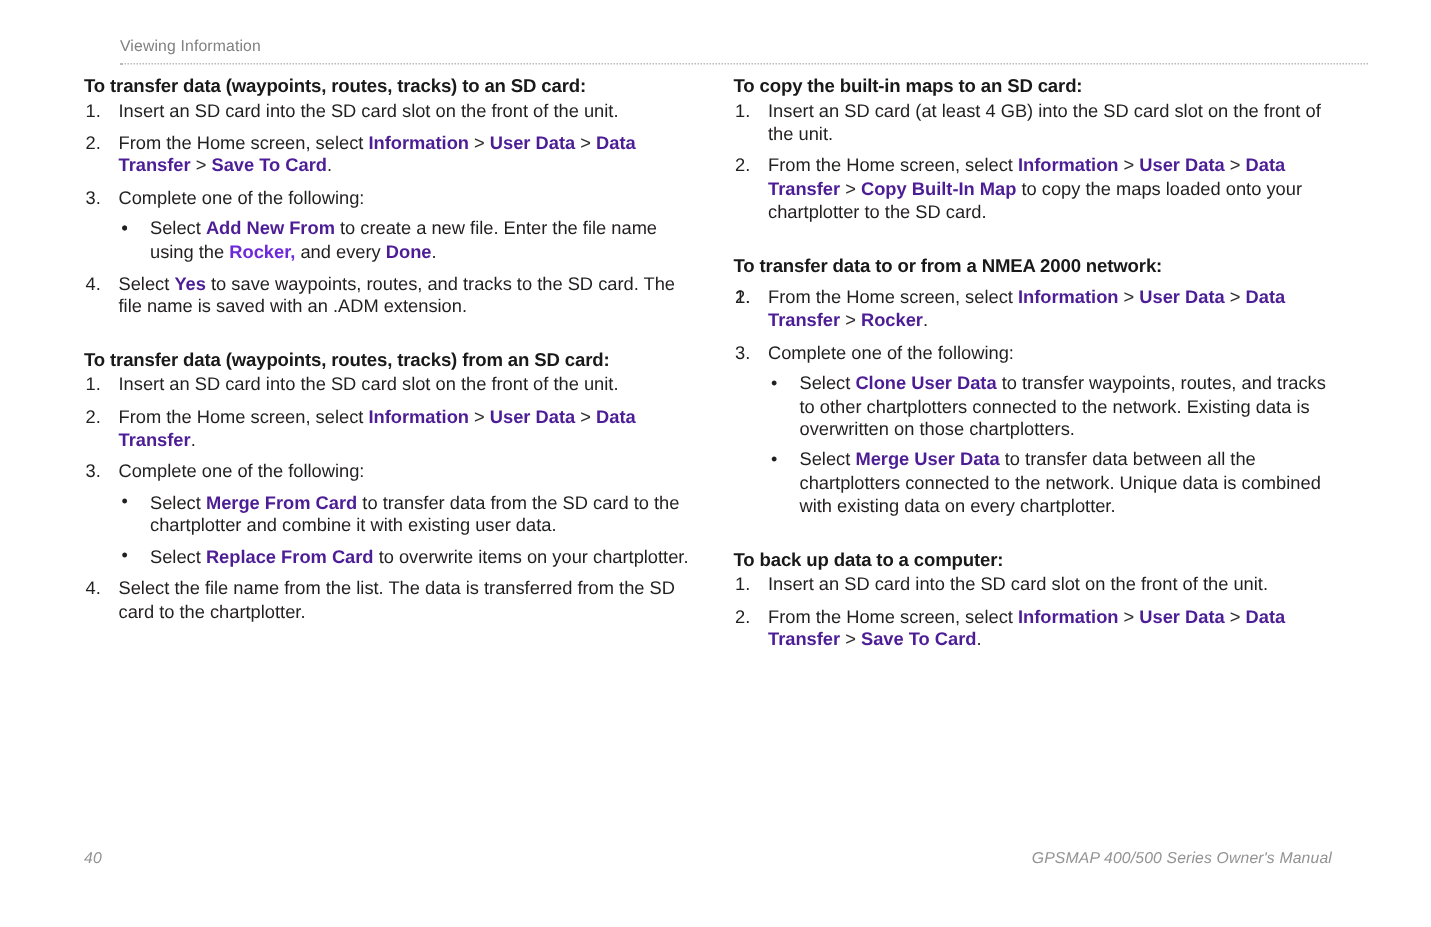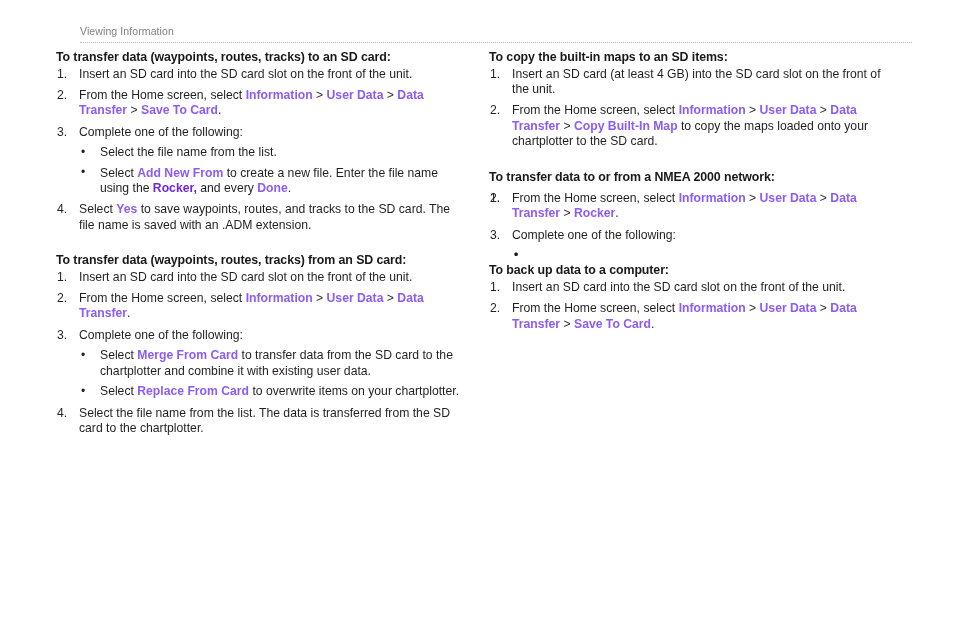--- a/index.html
+++ b/index.html
@@ -116,21 +116,21 @@
     left: 2px;
     top: -0.5px;
     font-size: 12px;
     line-height: 15.4px;
     color: #221f1f;
   }
 
   
   .ui {            
     font-weight: bold;
-    color: #8b5cf6;
+    color: #4c1d95;
   }
   .kb {            
     font-weight: bold;
     color: #6d28d9;
   }
   .sep {           
     color: #333030;
     font-weight: normal;
   }
   .it {
@@ -166,62 +166,66 @@
   </div>
 
   <div class="columns">
     <div class="col" id="col-left">
         <div class="sec">
           <h2 class="sec-head">To transfer data (waypoints, routes, tracks) to an SD card:</h2>
           <ol class="steps">
             <li><span class="num">1.</span><span><span>Insert an SD card into the SD card slot on the front of the unit.</span></span></li>
             <li><span class="num">2.</span><span><span>From the Home screen, select </span><span class="ui">Information</span><span class="sep"> &gt; </span><span class="ui">User Data</span><span class="sep"> &gt; </span><span class="ui">Data Transfer</span><span class="sep"> &gt; </span><span class="ui">Save To Card</span><span>.</span></span></li>
             <li><span class="num">3.</span><span><span>Complete one of the following:</span></span><ul class="bullets">
-                <li><span class="dot">•</span><span><span>Select the file name from the list.</span></span></li>
+                <li><span class="dot">•</span></li>
                 <li><span class="dot">•</span><span><span>Select </span><span class="ui">Add New From</span><span> to create a new file. Enter the file name using the </span><span class="kb">Rocker,</span><span> and every </span><span class="ui">Done</span><span>.</span></span></li>
               </ul></li>
             <li><span class="num">4.</span><span><span>Select </span><span class="ui">Yes</span><span> to save waypoints, routes, and tracks to the SD card. The file name is saved with an .ADM extension.</span></span></li>
           </ol>
         </div>
         <div class="sec">
           <h2 class="sec-head">To transfer data (waypoints, routes, tracks) from an SD card:</h2>
           <ol class="steps">
             <li><span class="num">1.</span><span><span>Insert an SD card into the SD card slot on the front of the unit.</span></span></li>
             <li><span class="num">2.</span><span><span>From the Home screen, select </span><span class="ui">Information</span><span class="sep"> &gt; </span><span class="ui">User Data</span><span class="sep"> &gt; </span><span class="ui">Data Transfer</span><span>.</span></span></li>
             <li><span class="num">3.</span><span><span>Complete one of the following:</span></span><ul class="bullets">
                 <li><span class="dot">•</span><span><span>Select </span><span class="ui">Merge From Card</span><span> to transfer data from the SD card to the chartplotter and combine it with existing user data.</span></span></li>
                 <li><span class="dot">•</span><span><span>Select </span><span class="ui">Replace From Card</span><span> to overwrite items on your chartplotter.</span></span></li>
               </ul></li>
             <li><span class="num">4.</span><span><span>Select the file name from the list. The data is transferred from the SD card to the chartplotter.</span></span></li>
           </ol>
         </div>
       </div>
     <div class="col" id="col-right">
         <div class="sec">
-          <h2 class="sec-head">To copy the built-in maps to an SD items:</h2>
+          <h2 class="sec-head">To copy the built-in maps to an SD card:</h2>
           <ol class="steps">
             <li><span class="num">1.</span><span><span>Insert an SD card (at least 4 GB) into the SD card slot on the front of the unit.</span></span></li>
             <li><span class="num">2.</span><span><span>From the Home screen, select </span><span class="ui">Information</span><span class="sep"> &gt; </span><span class="ui">User Data</span><span class="sep"> &gt; </span><span class="ui">Data Transfer</span><span class="sep"> &gt; </span><span class="ui">Copy Built-In Map</span><span> to copy the maps loaded onto your chartplotter to the SD card.</span></span></li>
           </ol>
         </div>
         <div class="sec">
           <h2 class="sec-head">To transfer data to or from a NMEA 2000 network:</h2>
           <ol class="steps">
             <li><span class="num">1.</span></li>
             <li><span class="num">2.</span><span><span>From the Home screen, select </span><span class="ui">Information</span><span class="sep"> &gt; </span><span class="ui">User Data</span><span class="sep"> &gt; </span><span class="ui">Data Transfer</span><span class="sep"> &gt; </span><span class="ui">Rocker</span><span>.</span></span></li>
             <li><span class="num">3.</span><span><span>Complete one of the following:</span></span><ul class="bullets">
-                <li><span class="dot">•</span></li>
-                <li><span class="dot">•</span></li>
+                <li><span class="dot">•</span><span><span>Select </span><span class="ui">Clone User Data</span><span> to transfer waypoints, routes, and tracks to other chartplotters connected to the network. Existing data is overwritten on those chartplotters.</span></span></li>
+                <li><span class="dot">•</span><span><span>Select </span><span class="ui">Merge User Data</span><span> to transfer data between all the chartplotters connected to the network. Unique data is combined with existing data on every chartplotter.</span></span></li>
               </ul></li>
           </ol>
         </div>
         <div class="sec">
           <h2 class="sec-head">To back up data to a computer:</h2>
           <ol class="steps">
             <li><span class="num">1.</span><span><span>Insert an SD card into the SD card slot on the front of the unit.</span></span></li>
             <li><span class="num">2.</span><span><span>From the Home screen, select </span><span class="ui">Information</span><span class="sep"> &gt; </span><span class="ui">User Data</span><span class="sep"> &gt; </span><span class="ui">Data Transfer</span><span class="sep"> &gt; </span><span class="ui">Save To Card</span><span>.</span></span></li>
           </ol>
         </div>
       </div>
   </div>
 
+  <div class="footer">
+    <span class="pg">40</span>
+    <span class="manual">GPSMAP 400/500 Series Owner's Manual</span>
+  </div>
 
 </div>
 
 </body></html>

